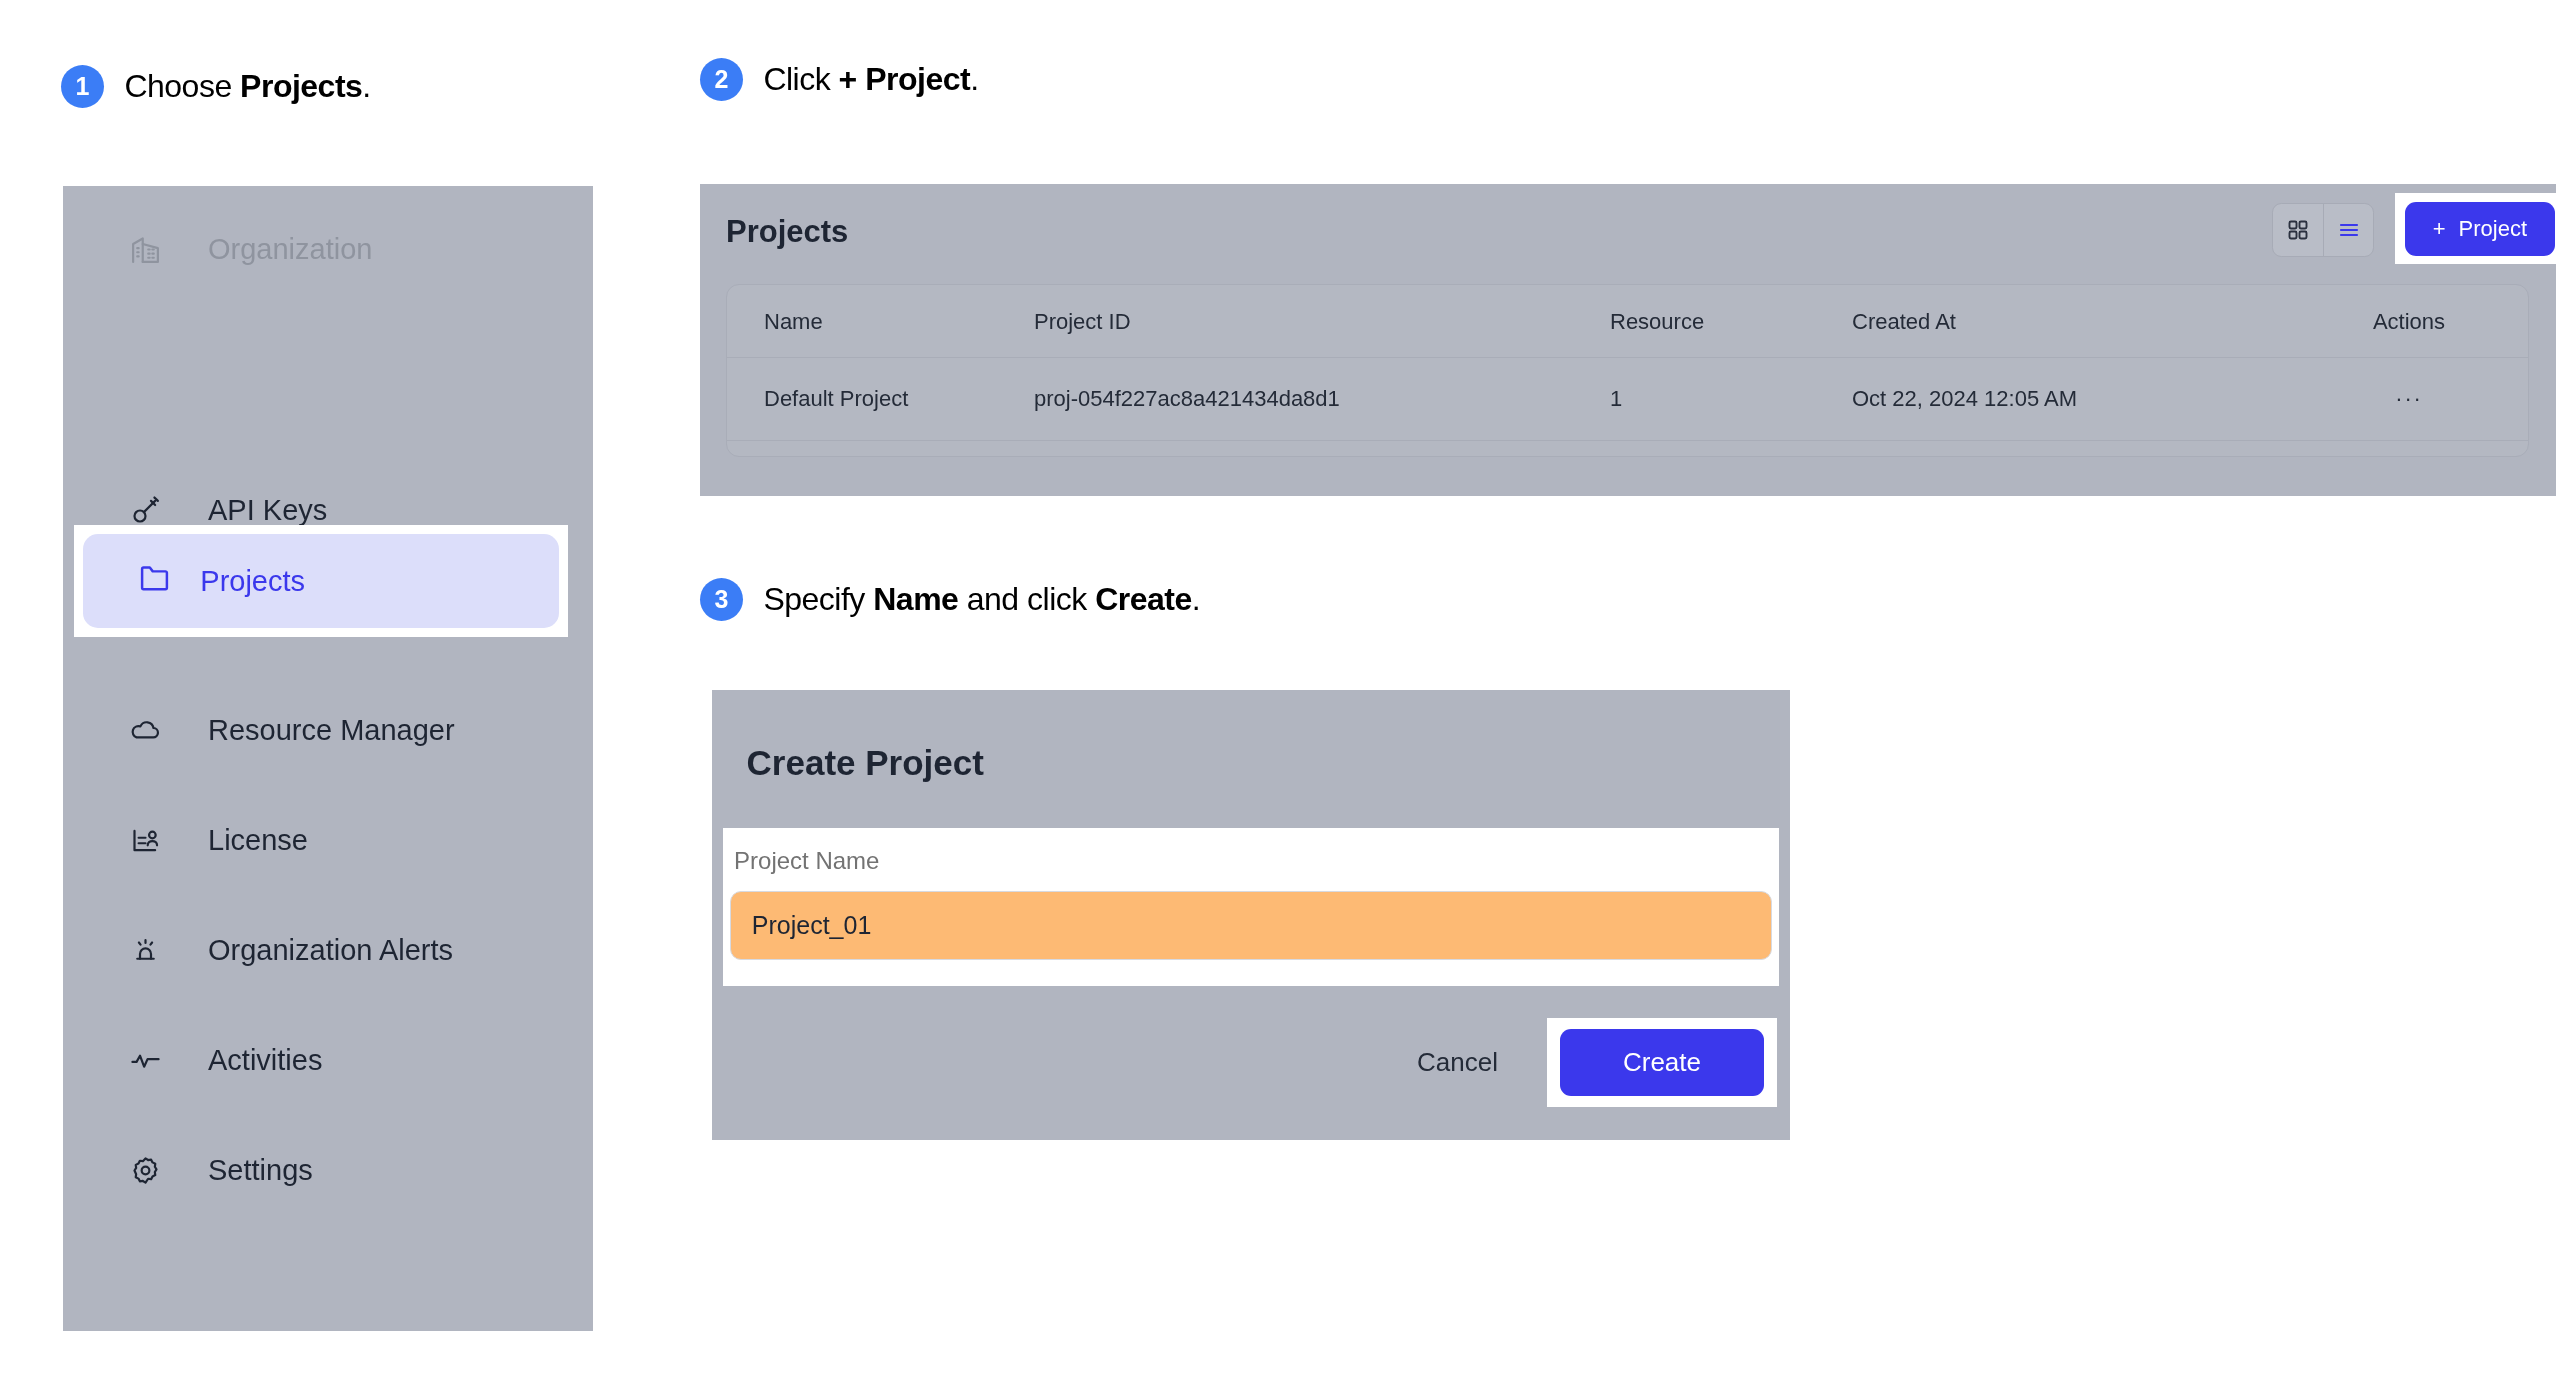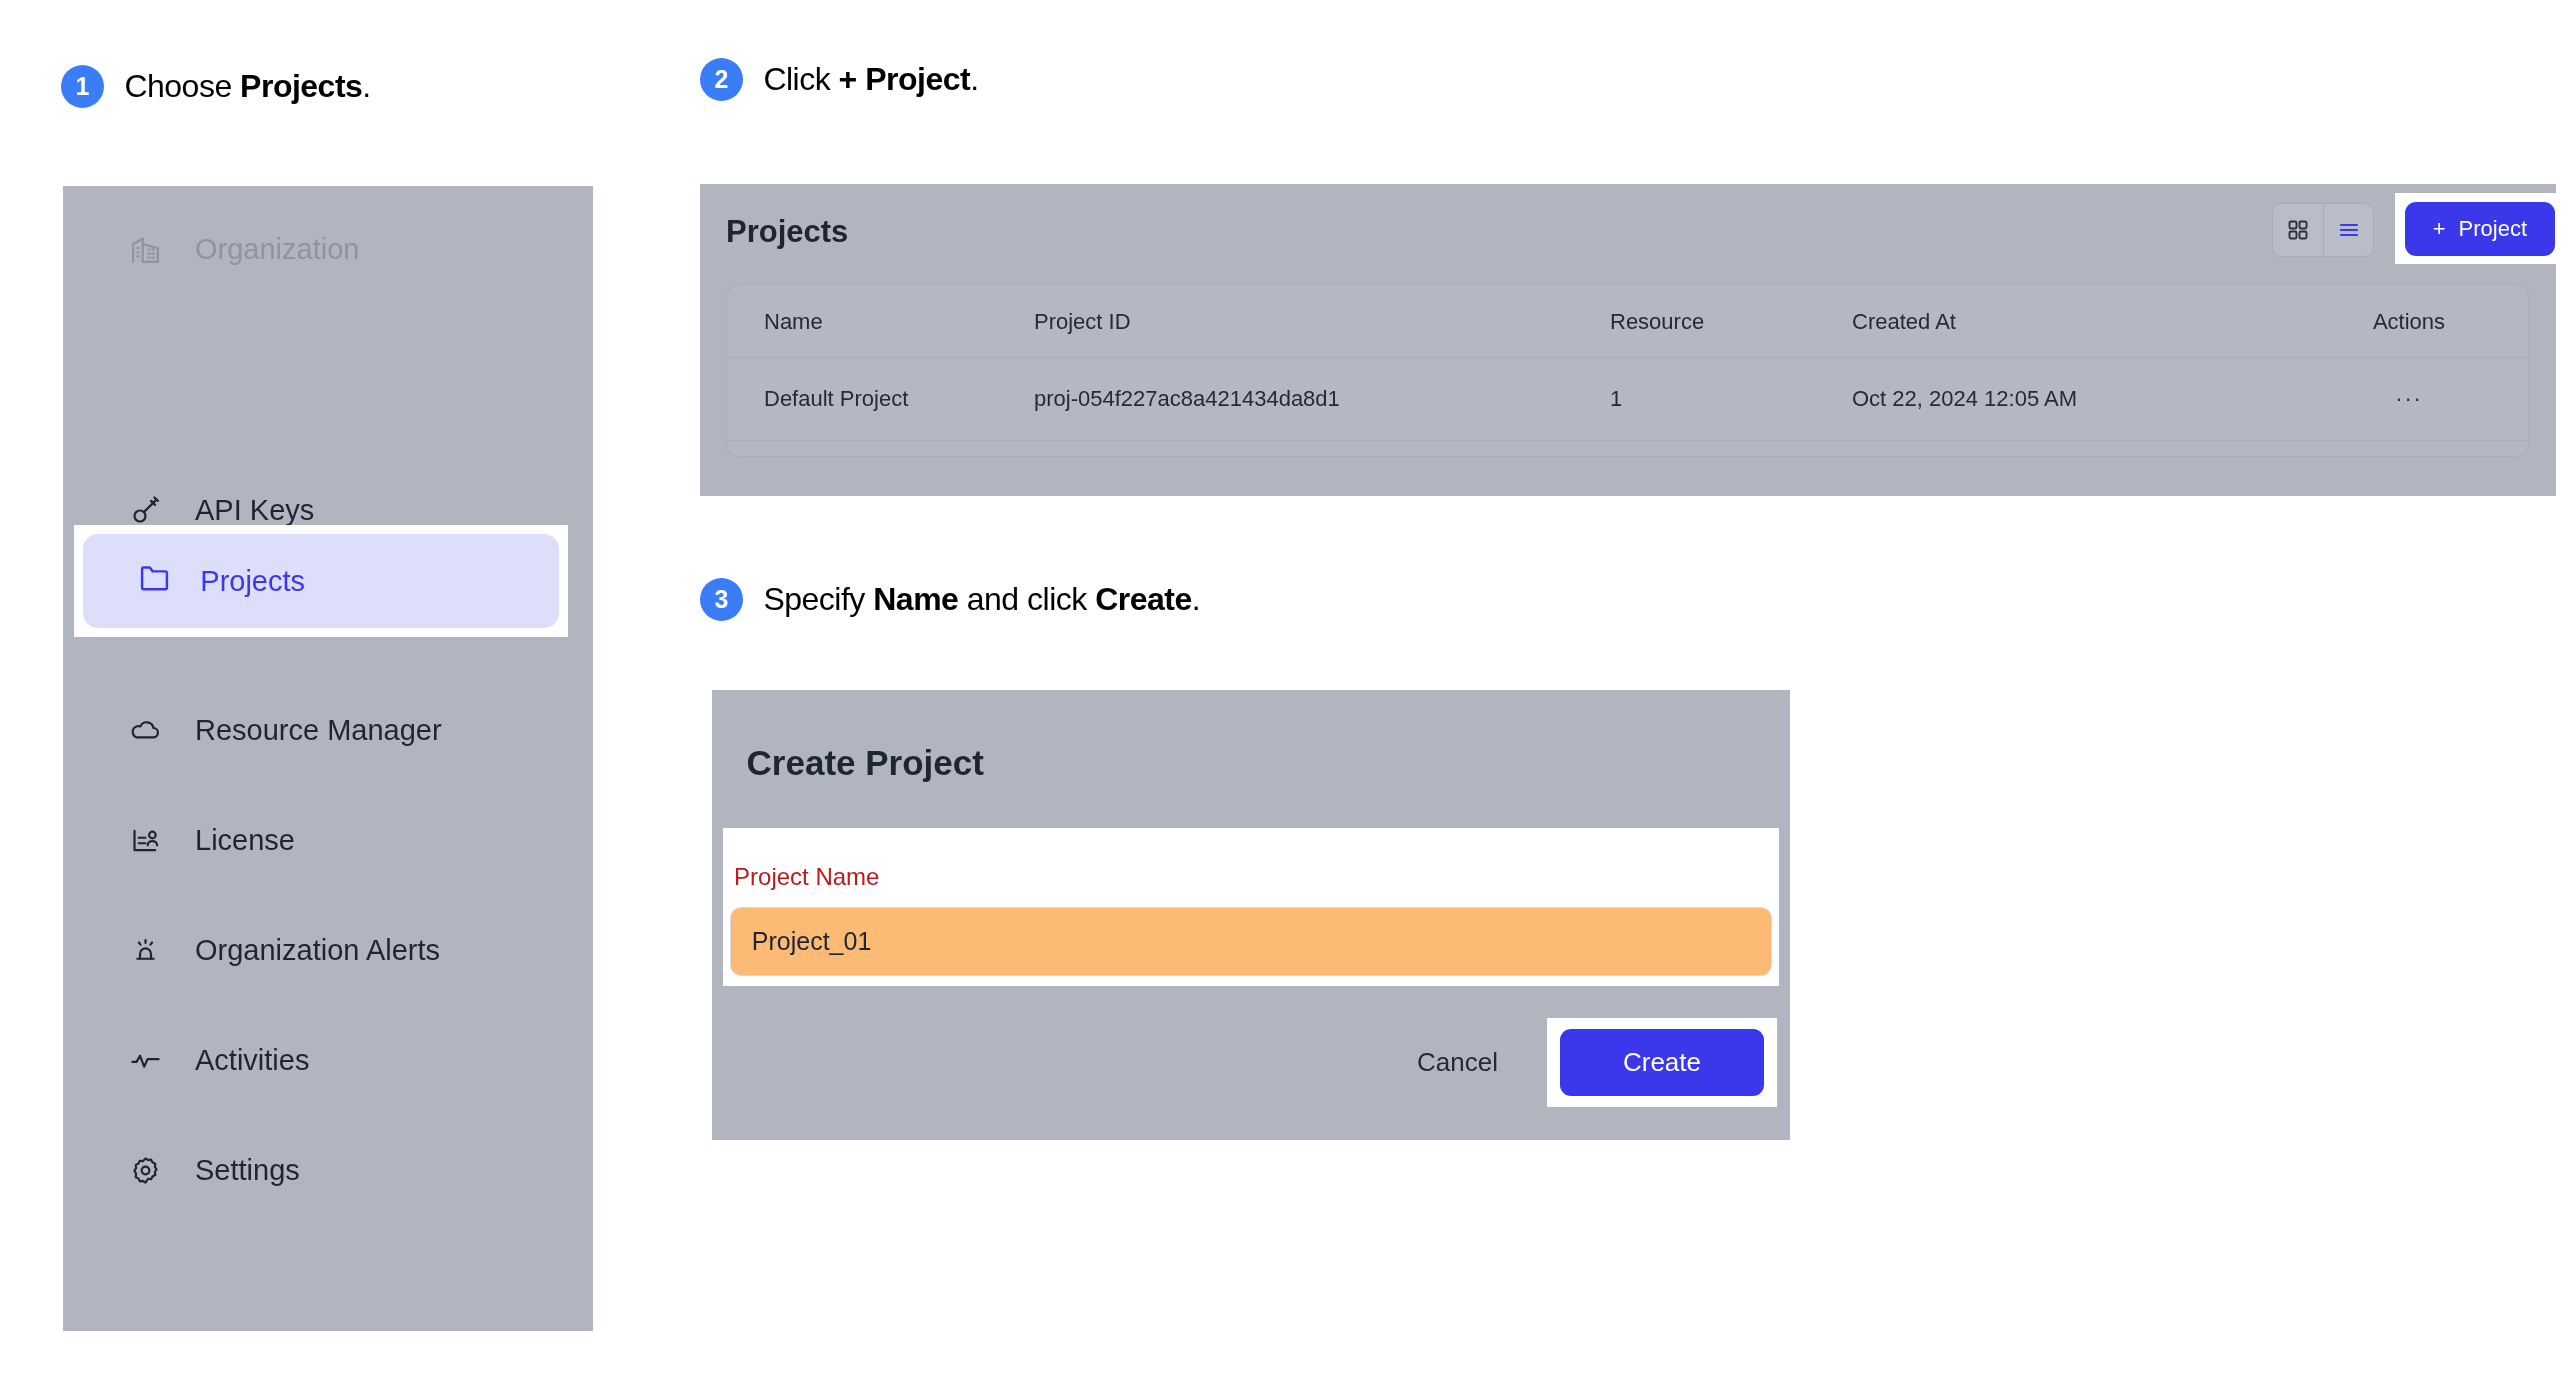--- a/index.html
+++ b/index.html
@@ -49,21 +49,21 @@
     left: 63px; top: 186px;
     width: 530px; height: 1145px;
     background: #b1b5c0;
   }
   .sidebar-list {
     padding-top: 28px;
   }
   .nav-item {
     display: flex;
     align-items: center;
-    gap: 32px;
+    gap: 45px;
     height: 71px;
     padding-left: 65px;
     margin-bottom: 39px;
     color: #1e2533;
     font-size: 29px;
   }
   .nav-item .ico {
     width: 35px; height: 35px;
     display: flex; align-items: center; justify-content: center;
     flex: 0 0 auto;
@@ -202,24 +202,23 @@
   .field-spotlight {
     position: absolute;
     left: 11px; top: 138px;
     width: 1056px;
     height: 158px;
     background: #ffffff;
     padding: 18.6px 7.4px 15px 7.4px;
   }
   .field-label {
     font-size: 24px;
-    color: #b91c1c;
+    color: #737373;
     margin-bottom: 16.7px;
     padding-left: 3.7px;
-    margin-top: 16px;
   }
   .text-input {
     width: 100%;
     height: 69px;
     background: #fdba74;
     border: 0.9px solid #d7dae1;
     border-radius: 11px;
     font-size: 25px;
     color: #1e2533;
     padding: 0 20.4px;

